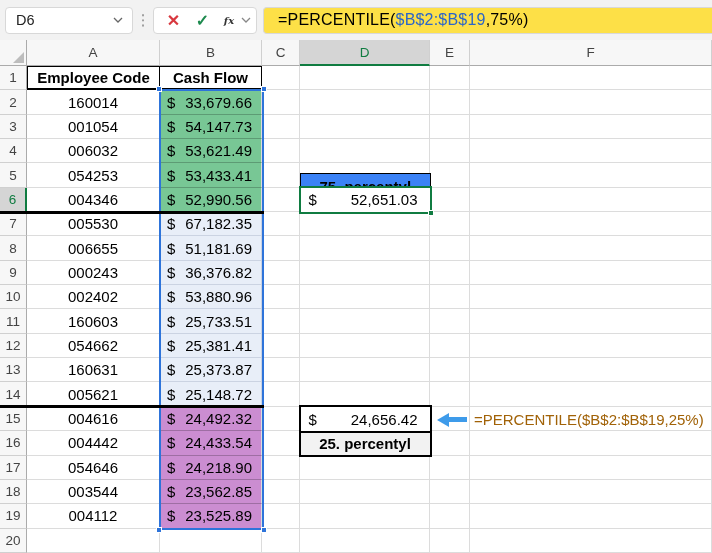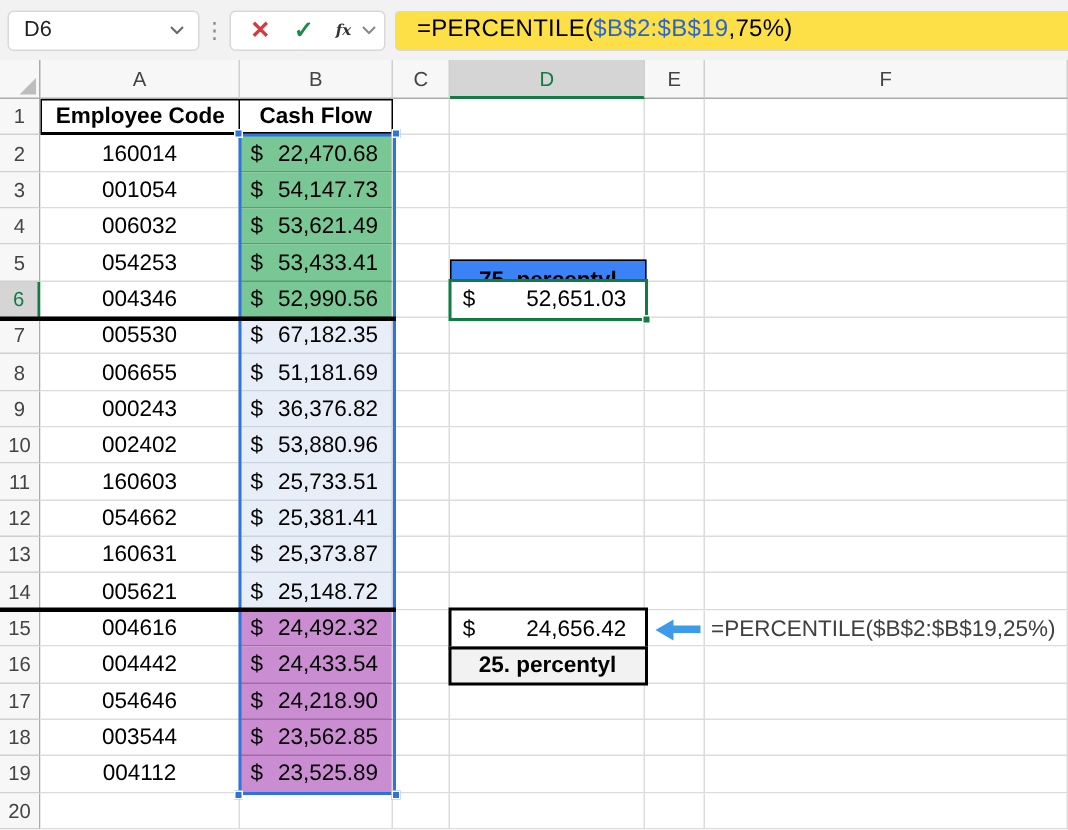--- a/index.html
+++ b/index.html
@@ -80,21 +80,21 @@
          justify-content:space-between; padding:0 12px 0 8px; }
   .d16 { top:390.8px; height:26.3px; border:2px solid #000; background:#F2F2F2;
          font-weight:bold; justify-content:center; }
   .arrow { left:437px; top:372.5px; width:31px; height:14px; }
   .arrow .head { position:absolute; left:0; top:0; width:0; height:0;
         border-top:7px solid transparent; border-bottom:7px solid transparent;
         border-right:12px solid var(--arrow-blue,#3E9BEA); }
   .arrow .shaft { position:absolute; left:10px; top:4.5px; width:20px; height:5px;
         background:var(--arrow-blue,#3E9BEA); }
   .annotation { left:474px; top:366.9px; height:24.4px; display:flex; align-items:center;
-        font-size:15px; color:#404040; white-space:pre; }
+        font-size:15px; color:#a16207; white-space:pre; }
 </style>
 </head>
 <body>
 
 <div class="app">
 
   <div class="topbar">
     <div class="namebox">
       <span>D6</span>
       <svg class="chev" width="10" height="6" viewBox="0 0 10 6">
@@ -130,21 +130,21 @@
         <div class="cell hdrbox a1">Employee Code</div>
         <div class="cell hdrbox">Cash Flow</div>
         <div class="cell"></div>
         <div class="cell"></div>
         <div class="cell"></div>
         <div class="cell"></div>
         <div class="rowhdr">2</div>
         <div class="cell code">160014</div>
         <div class="cell money hl-green">
           <span class="cur">$</span>
-          <span class="val">22,470.68</span>
+          <span class="val">33,679.66</span>
         </div>
         <div class="cell"></div>
         <div class="cell"></div>
         <div class="cell"></div>
         <div class="cell"></div>
         <div class="rowhdr">3</div>
         <div class="cell code">001054</div>
         <div class="cell money hl-green">
           <span class="cur">$</span>
           <span class="val">54,147.73</span>

